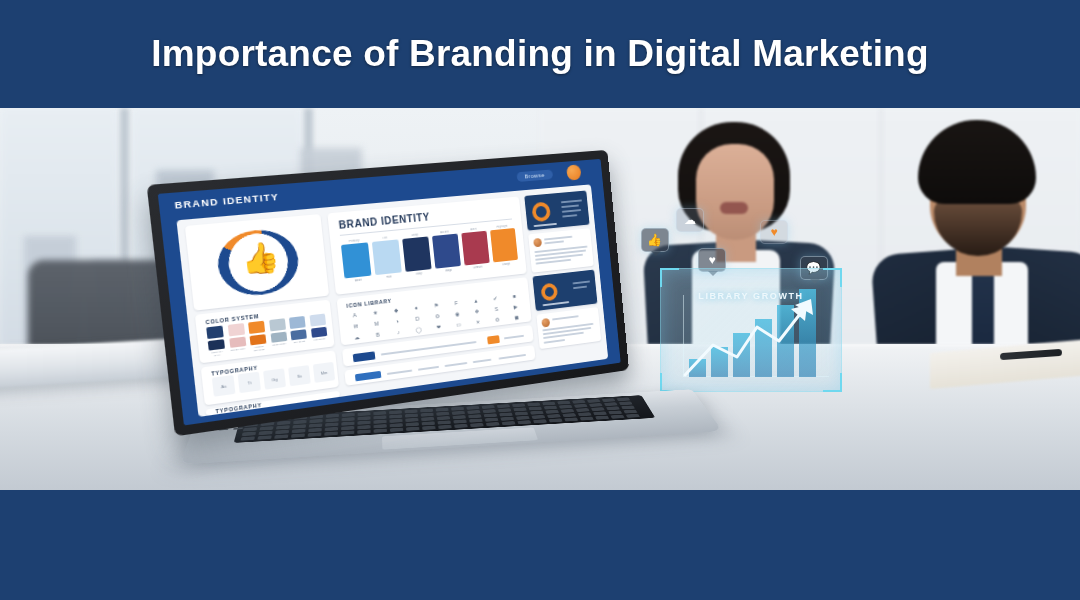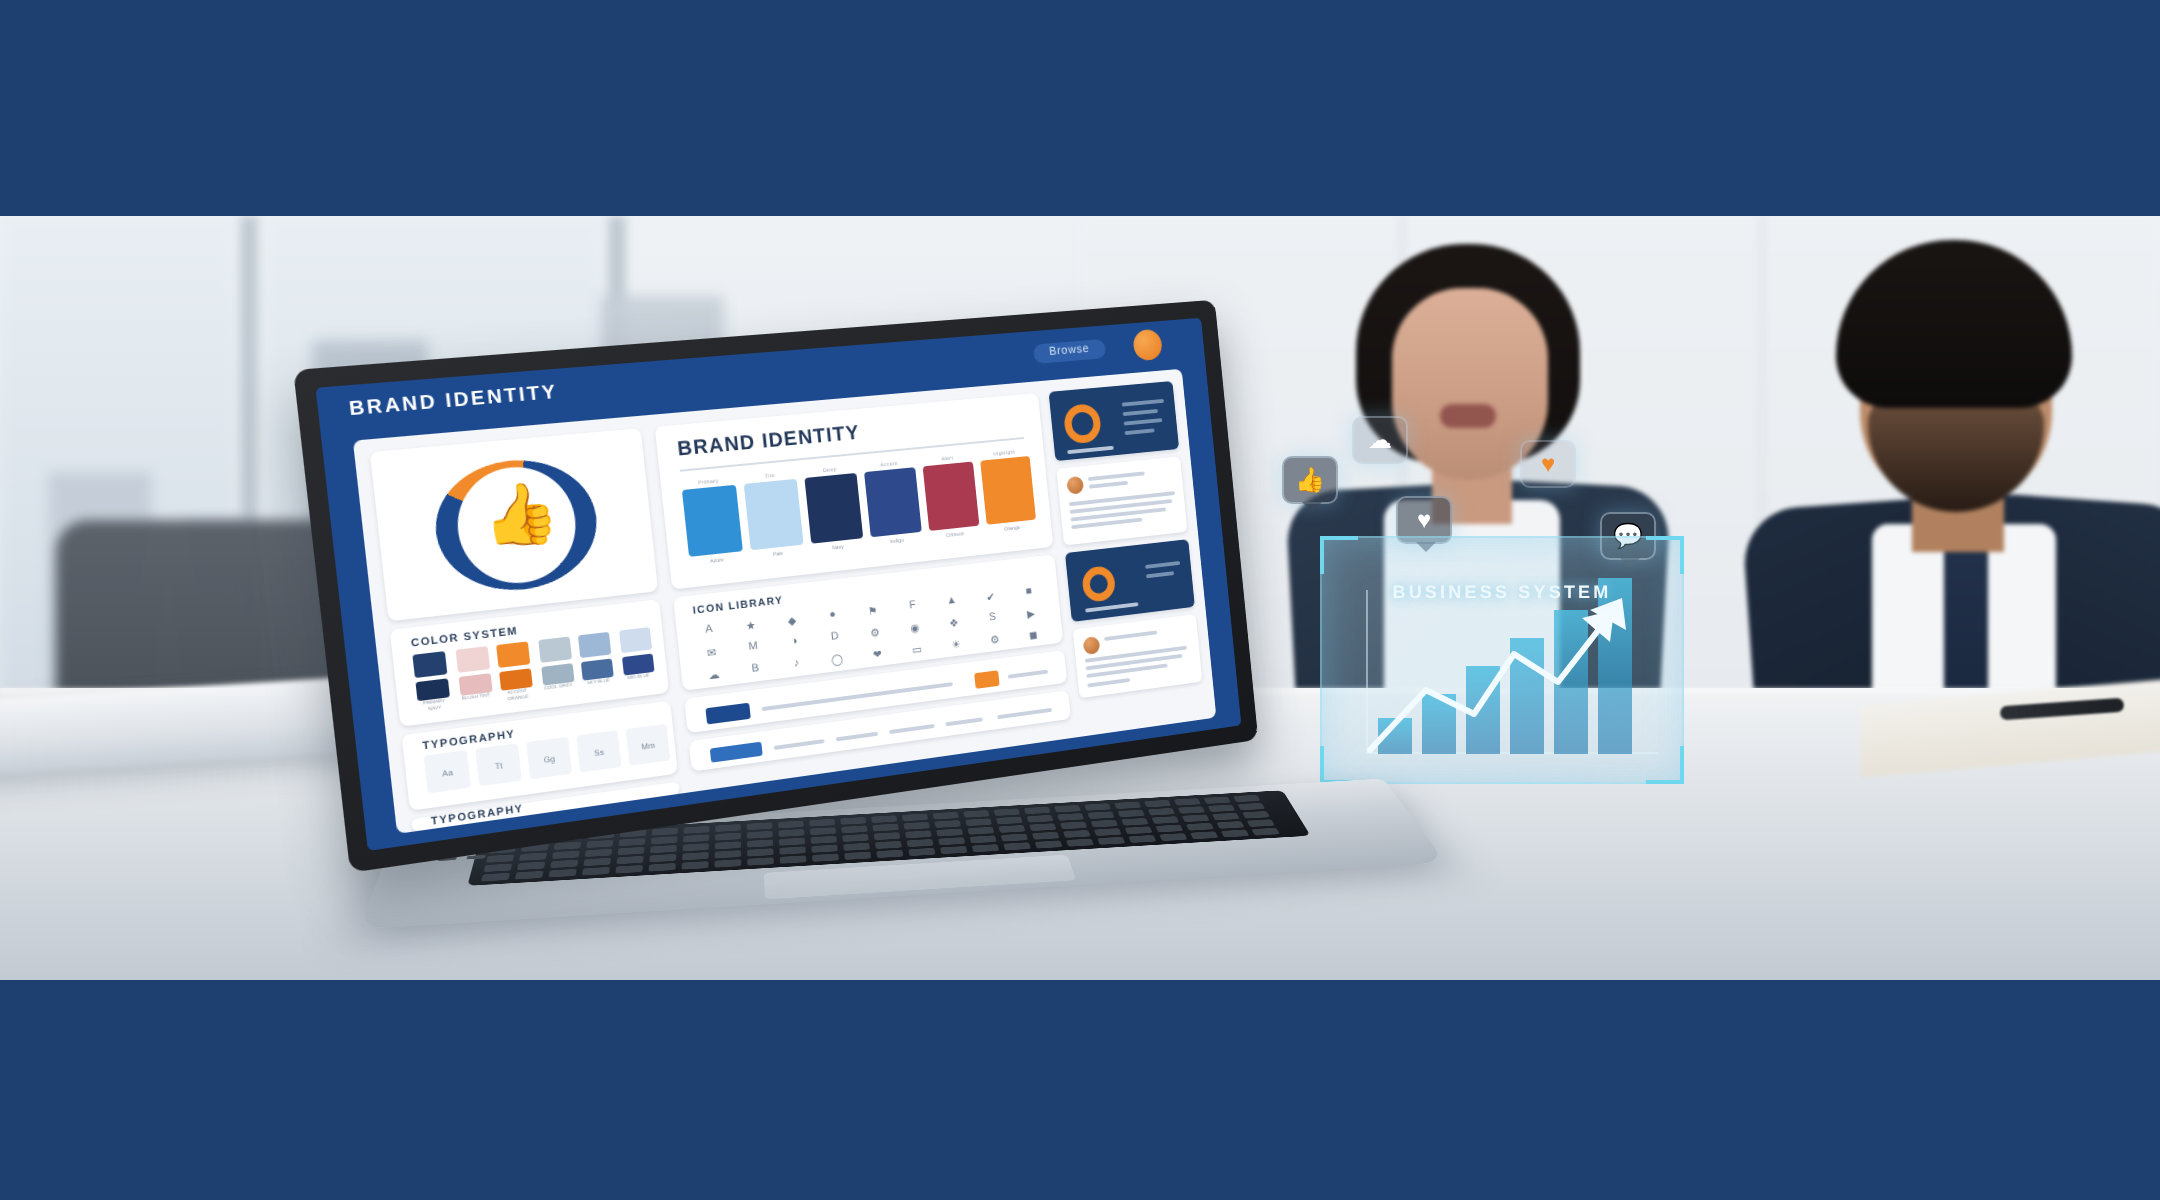--- a/index.html
+++ b/index.html
@@ -300,21 +300,21 @@
           <div class="holo-bar" style="left: 72px; width: 17px; height: 44px;"></div>
           <div class="holo-bar" style="left: 94px; width: 17px; height: 58px;"></div>
           <div class="holo-bar" style="left: 116px; width: 17px; height: 72px;"></div>
           <div class="holo-bar" style="left: 138px; width: 17px; height: 88px;"></div>
         </div>
       <svg id="holo-arrow" viewBox="0 0 150 92">
         <polyline points="6,86 34,56 58,68 78,38 100,52 128,16" fill="none" stroke="#f2fbff" stroke-width="3" stroke-linejoin="round" stroke-linecap="round"></polyline>
         <polygon points="128,16 112,20 126,32" fill="#f2fbff"></polygon>
         <polygon points="132,10 116,16 134,26" fill="#f2fbff"></polygon>
       </svg>
-      <div id="holo-label">BUSINESS SYSTEM</div>
+      <div id="holo-label">LIBRARY GROWTH</div>
     </div>
 
     <div id="laptop">
       <div id="base">
         <div id="keyboard">
             <div class="krow" style="top: 3px;">
               <div class="key"></div>
               <div class="key"></div>
               <div class="key"></div>
               <div class="key"></div>
@@ -645,15 +645,16 @@
 
             </div>
           </div>
         </div>
       </div>
     </div>
 
   </div>
 
   <div class="band" id="header-band"></div>
+  <div id="title">Importance of Branding in Digital Marketing</div>
   <div class="band" id="footer-band"></div>
 
 </div>
 
 </body></html>

